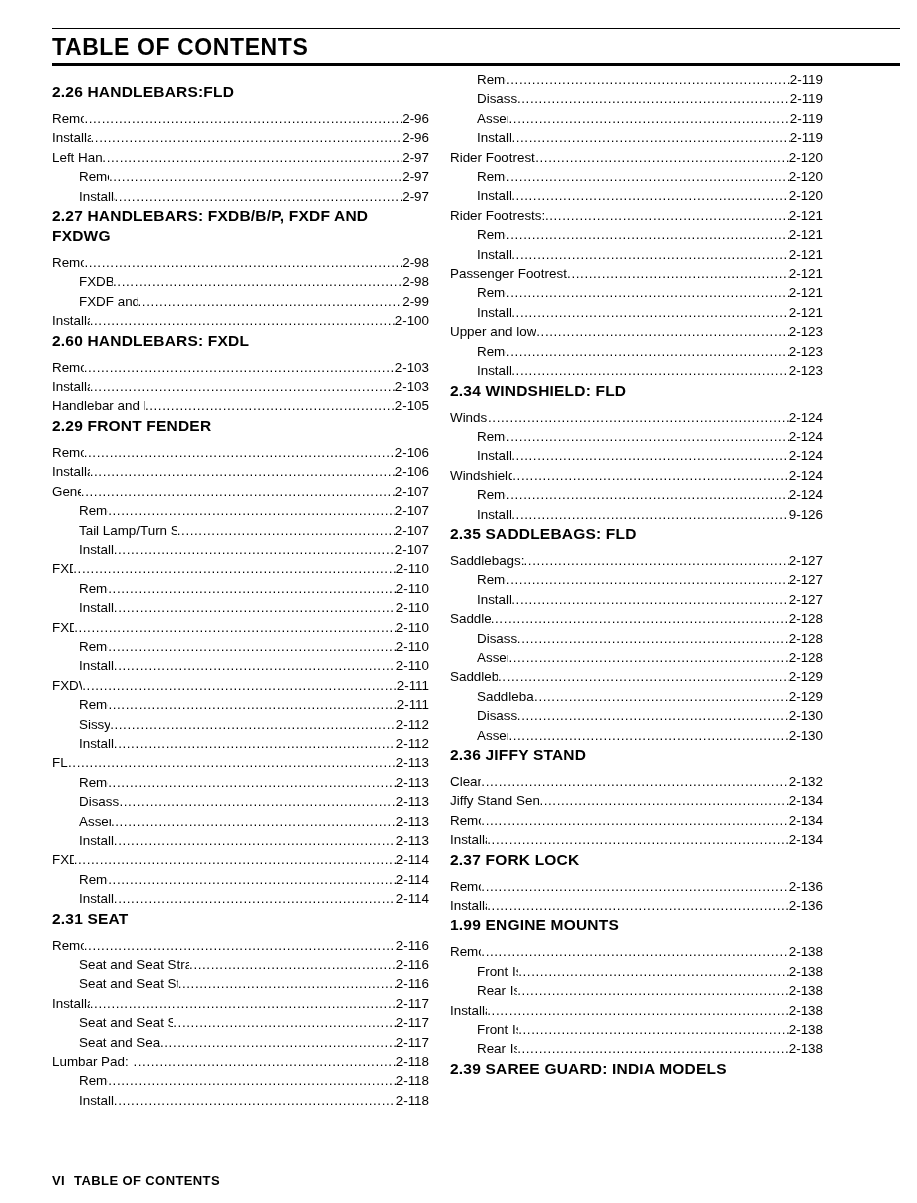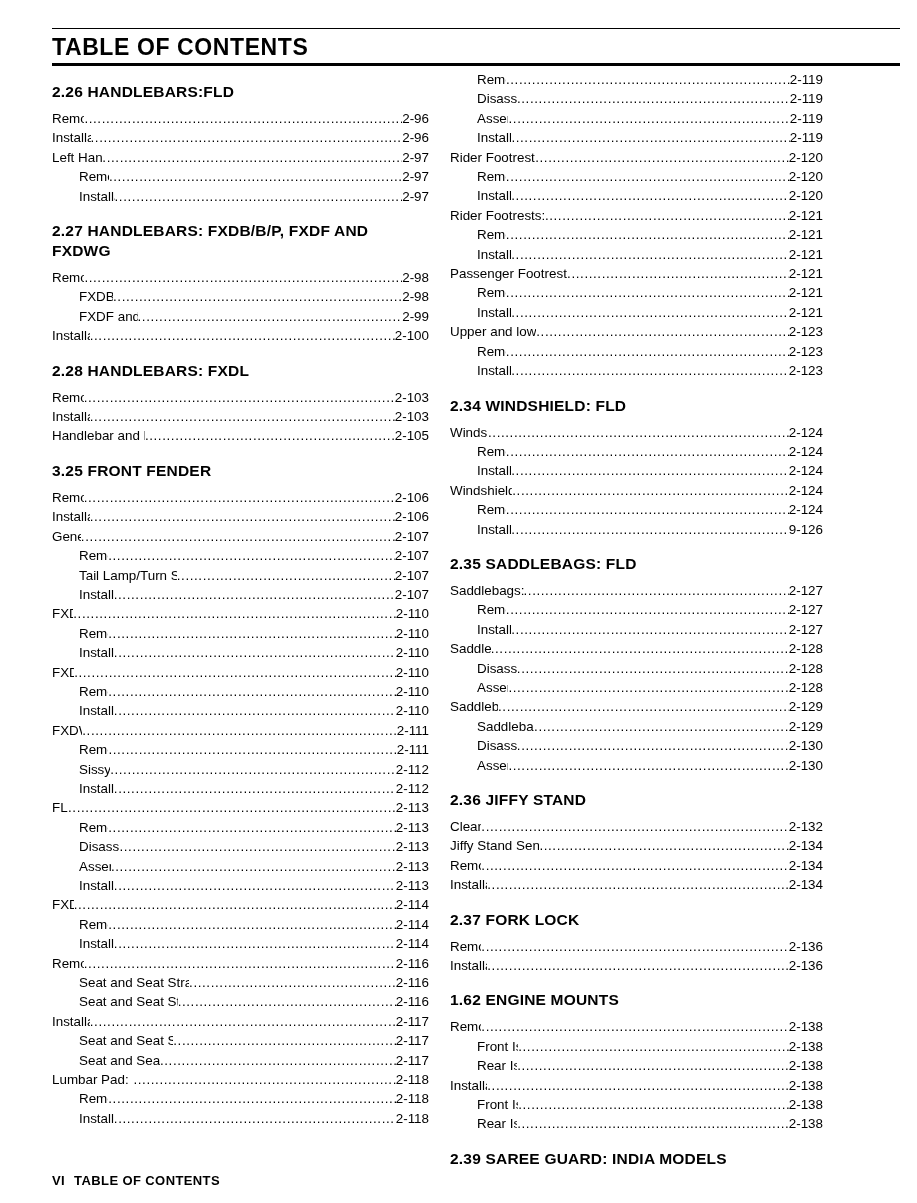--- a/index.html
+++ b/index.html
@@ -65,21 +65,20 @@
   }
   .col-left  { left: 52px;  width: 377px; }
   .col-right { left: 450px; width: 373px; }
 
   
   .sec-head {
     font-size: 15.5px;
     font-weight: bold;
     letter-spacing: 0.2px;
     line-height: 20px;
-    margin-top: 15px;
     margin-bottom: 7px;
   }
   .col > .sec-head:first-child { margin-top: 12px; }
 
   
   .entry {
     display: flex;
     align-items: flex-end;
     font-size: 13.4px;
     line-height: 19.4px;
@@ -178,37 +177,37 @@
         <div class="entry lvl2">
           <span class="label">FXDF and FXDWG</span>
           <span class="leader"></span>
           <span class="pageno">2-99</span>
         </div>
         <div class="entry lvl1">
           <span class="label">Installation</span>
           <span class="leader"></span>
           <span class="pageno">2-100</span>
         </div>
-        <div class="sec-head">2.28 HANDLEBARS: FXDL</div>
+        <div class="sec-head">2.60 HANDLEBARS: FXDL</div>
         <div class="entry lvl1">
           <span class="label">Removal</span>
           <span class="leader"></span>
           <span class="pageno">2-103</span>
         </div>
         <div class="entry lvl1">
           <span class="label">Installation</span>
           <span class="leader"></span>
           <span class="pageno">2-103</span>
         </div>
         <div class="entry lvl1">
           <span class="label">Handlebar and Riser Adjustment</span>
           <span class="leader"></span>
           <span class="pageno">2-105</span>
         </div>
-        <div class="sec-head">3.25 FRONT FENDER</div>
+        <div class="sec-head">2.29 FRONT FENDER</div>
         <div class="entry lvl1">
           <span class="label">Removal</span>
           <span class="leader"></span>
           <span class="pageno">2-106</span>
         </div>
         <div class="entry lvl1">
           <span class="label">Installation</span>
           <span class="leader"></span>
           <span class="pageno">2-106</span>
         </div>
@@ -315,20 +314,21 @@
         <div class="entry lvl2">
           <span class="label">Removal</span>
           <span class="leader"></span>
           <span class="pageno">2-114</span>
         </div>
         <div class="entry lvl2">
           <span class="label">Installation</span>
           <span class="leader"></span>
           <span class="pageno">2-114</span>
         </div>
+        <div class="sec-head">2.31 SEAT</div>
         <div class="entry lvl1">
           <span class="label">Removal</span>
           <span class="leader"></span>
           <span class="pageno">2-116</span>
         </div>
         <div class="entry lvl2">
           <span class="label">Seat and Seat Strap Removal: All But FXDWG</span>
           <span class="leader"></span>
           <span class="pageno">2-116</span>
         </div>
@@ -556,21 +556,21 @@
         <div class="entry lvl1">
           <span class="label">Removal</span>
           <span class="leader"></span>
           <span class="pageno">2-136</span>
         </div>
         <div class="entry lvl1">
           <span class="label">Installation</span>
           <span class="leader"></span>
           <span class="pageno">2-136</span>
         </div>
-        <div class="sec-head">1.62 ENGINE MOUNTS</div>
+        <div class="sec-head">1.99 ENGINE MOUNTS</div>
         <div class="entry lvl1">
           <span class="label">Removal</span>
           <span class="leader"></span>
           <span class="pageno">2-138</span>
         </div>
         <div class="entry lvl2">
           <span class="label">Front Isolator</span>
           <span class="leader"></span>
           <span class="pageno">2-138</span>
         </div>

